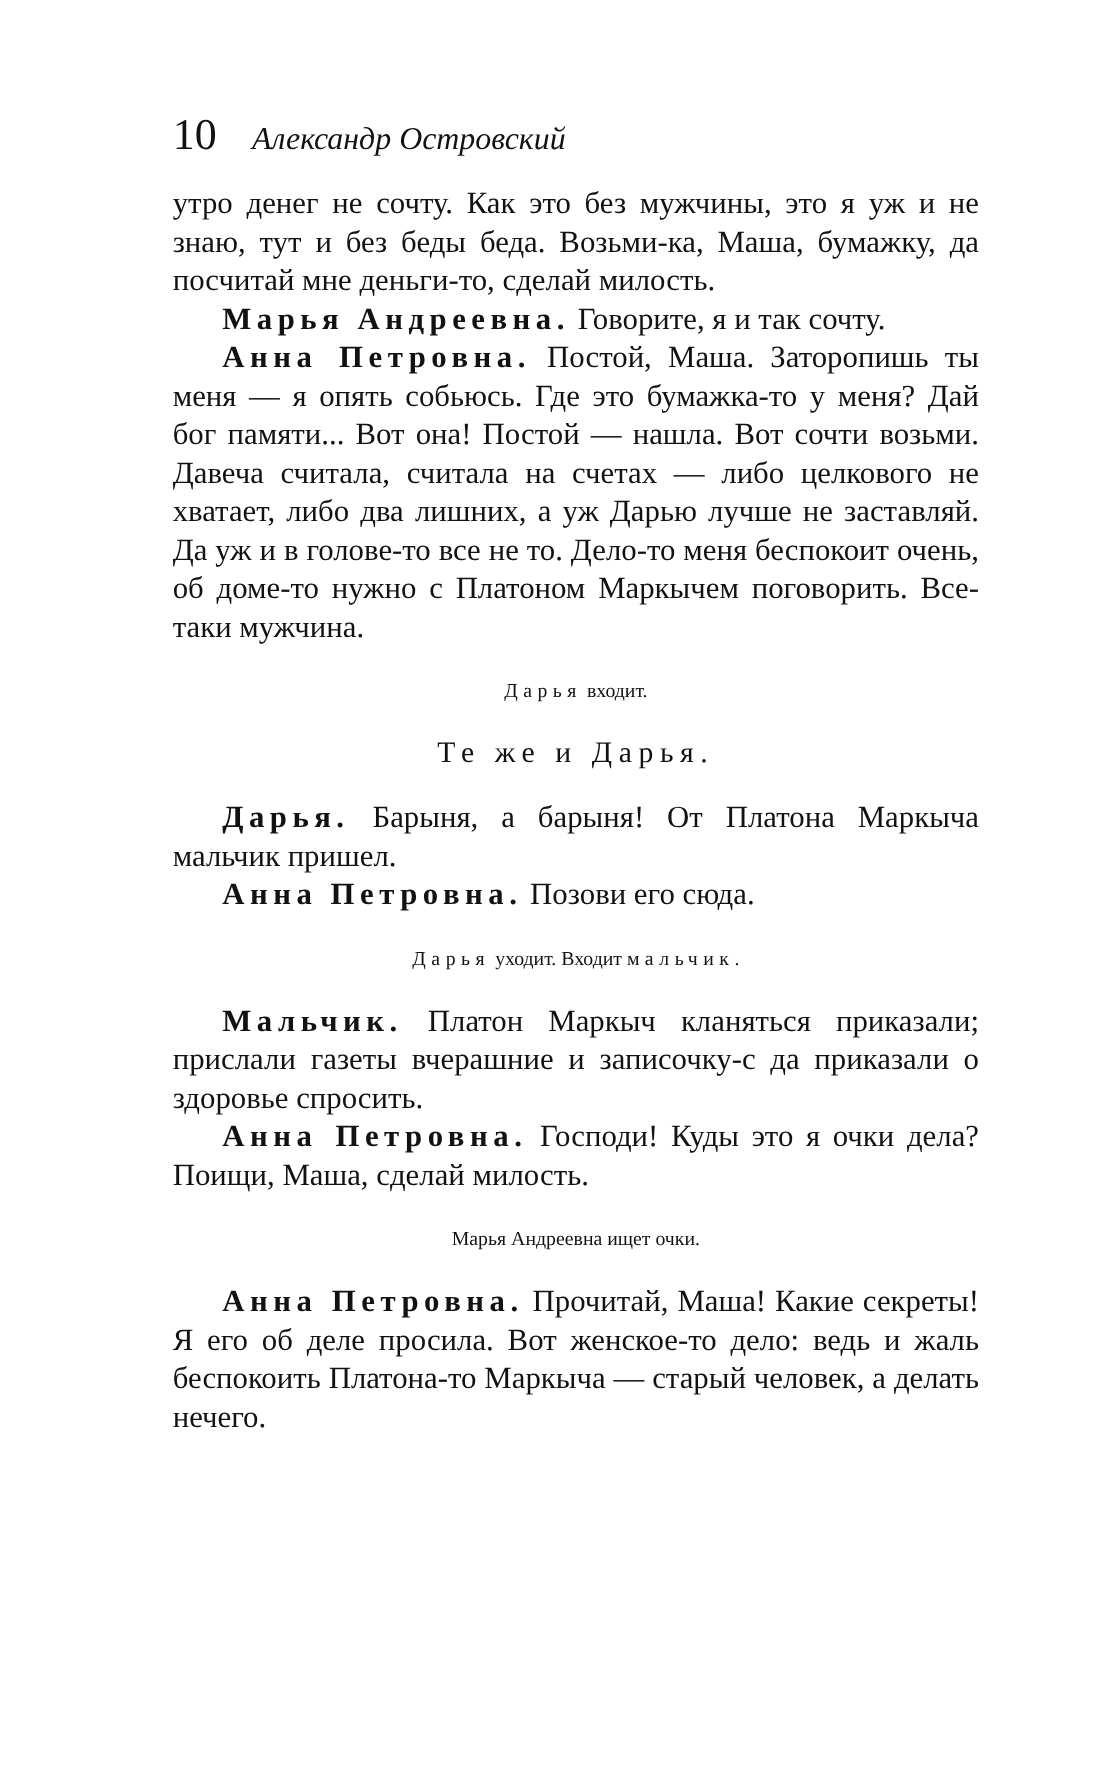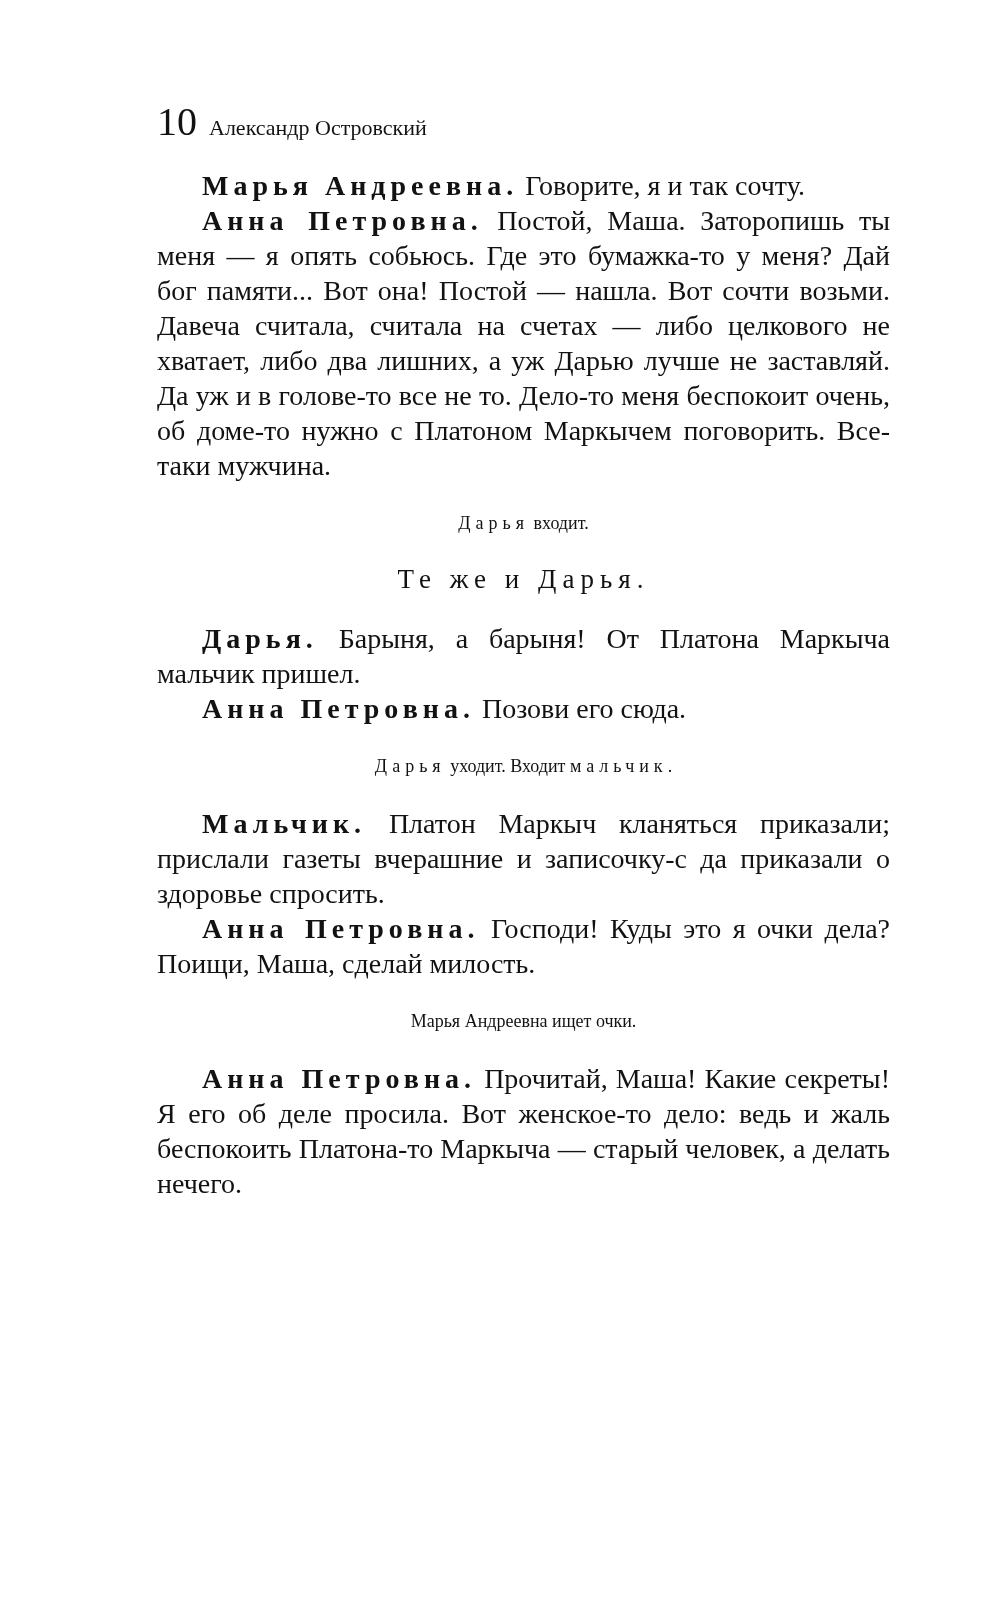--- a/index.html
+++ b/index.html
@@ -15,29 +15,30 @@
     color: #121212;
     font-family: "Liberation Serif", "DejaVu Serif", serif;
     padding: 102px 110px 0 157px;
     overflow: hidden;
   }
 
   
   .running-head {
     display: flex;
     align-items: baseline;
-    gap: 12px;
+    gap: 32px;
     margin-bottom: 26px;
   }
   .page-num {
     font-size: 40px;
     line-height: 1;
   }
   .author {
-    font-size: 22px;
+    font-size: 29px;
+    font-style: italic;
     line-height: 1;
   }
 
   
   .text p {
     font-size: 28px;
     line-height: 35px;
     text-align: justify;
     margin: 0;
   }
@@ -77,20 +78,21 @@
 <body>
 
 <div class="page">
 
   <header class="running-head">
     <span class="page-num">10</span>
     <span class="author">Александр Островский</span>
   </header>
 
   <main class="text" id="text-body">
+      <p class="body">утро денег не сочту. Как это без мужчины, это я уж и не знаю, тут и без беды беда. Возьми-ка, Маша, бумажку, да посчитай мне деньги-то, сделай милость.</p>
       <p class="dialogue"><span class="speaker">Марья Андреевна.</span> Говорите, я и так сочту.</p>
       <p class="dialogue"><span class="speaker">Анна Петровна.</span> Постой, Маша. Заторопишь ты меня — я опять собьюсь. Где это бумажка-то у меня? Дай бог памяти... Вот она! Постой — нашла. Вот сочти возьми. Давеча считала, считала на счетах — либо цел­кового не хватает, либо два лишних, а уж Дарью лучше не заставляй. Да уж и в голове-то все не то. Дело-то меня беспокоит очень, об доме-то нужно с Платоном Маркы­чем поговорить. Все-таки мужчина.</p>
       <p class="stage"><span class="spaced">Дарья</span><span> входит.</span></p>
       <p class="scene-subheading">Те же и Дарья.</p>
       <p class="dialogue"><span class="speaker">Дарья.</span> Барыня, а барыня! От Платона Маркыча мальчик пришел.</p>
       <p class="dialogue"><span class="speaker">Анна Петровна.</span> Позови его сюда.</p>
       <p class="stage"><span class="spaced">Дарья</span><span> уходит. Входит </span><span class="spaced">мальчик</span><span>.</span></p>
       <p class="dialogue"><span class="speaker">Мальчик.</span> Платон Маркыч кланяться приказали; прислали газеты вчерашние и записочку-с да приказали о здоровье спросить.</p>
       <p class="dialogue"><span class="speaker">Анна Петровна.</span> Господи! Куды это я очки дела? Поищи, Маша, сделай милость.</p>
       <p class="stage"><span>Марья Андреевна ищет очки.</span></p>

